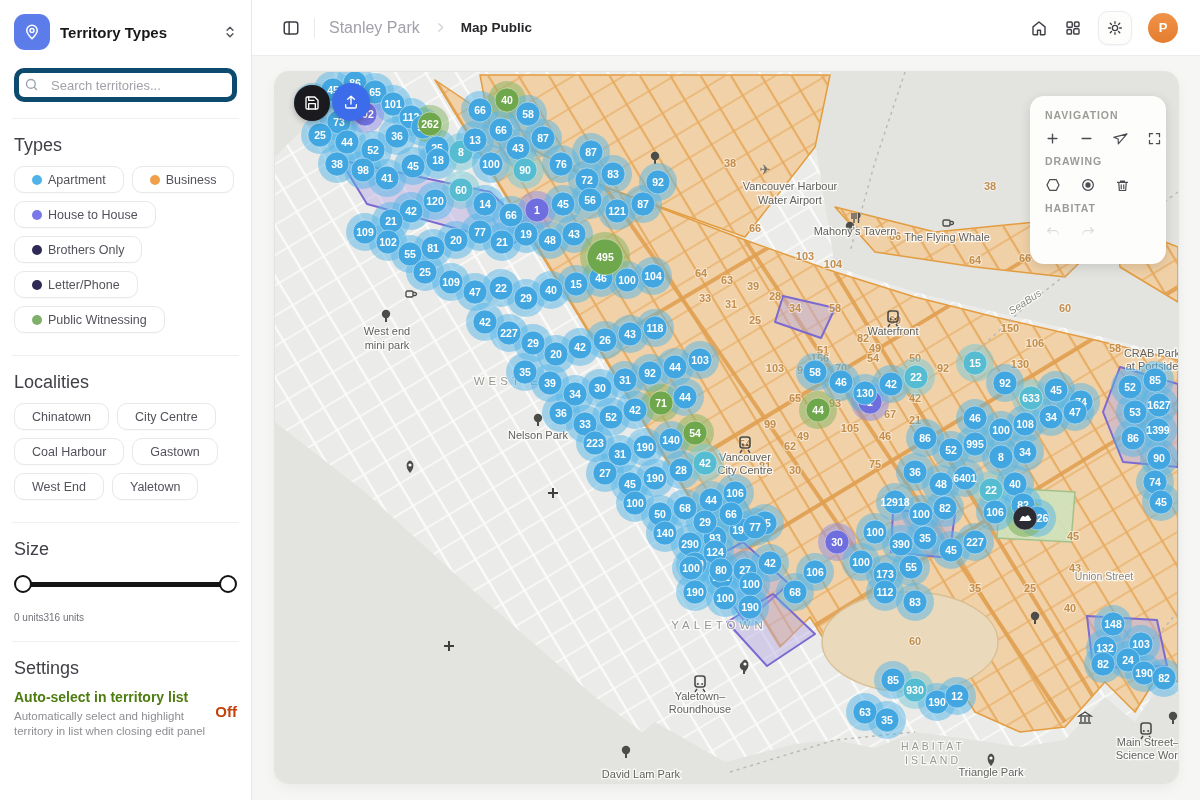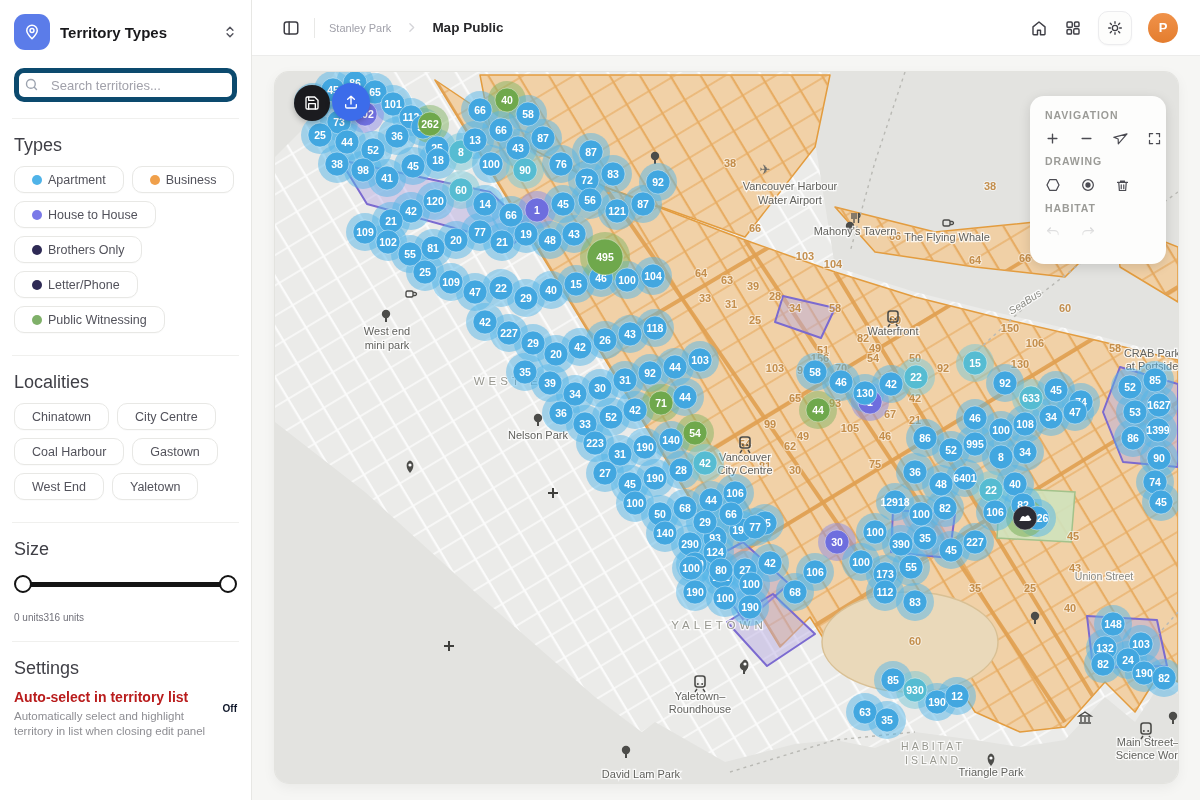--- a/index.html
+++ b/index.html
@@ -21,29 +21,29 @@
   .chips { display:flex; flex-wrap:wrap; gap:8px; }
   .chip { display:inline-flex; align-items:center; gap:6px; height:27px; padding:0 17px; border:1px solid #e8e8e5; border-radius:10px; background:#fff; font-size:12.5px; color:#52525b; cursor:pointer; box-shadow:0 1px 1px rgba(0,0,0,.02); }
   .chip .dot { width:10px; height:10px; border-radius:50%; flex:0 0 auto; }
   .slider { position:relative; height:20px; margin:14px 9px 8px; }
   .slider .track { position:absolute; left:0; right:0; top:8px; height:5px; background:#141414; border-radius:3px; }
   .slider .handle { position:absolute; top:1px; width:18px; height:18px; border-radius:50%; background:#fff; border:2.5px solid #141414; cursor:pointer; }
   .slider .h-min { left:-9px; } .slider .h-max { right:-9px; }
   .slider-labels { display:flex; justify-content:flex-start; font-size:10px; color:#71717a; margin:18px 0 2px; }
   .setting-row { display:flex; align-items:flex-start; gap:8px; }
   .setting-main { flex:1; }
-  .setting-title { font-size:14px; font-weight:700; color:#b91c1c; margin-bottom:4px; }
+  .setting-title { font-size:14px; font-weight:700; color:#4d7c0f; margin-bottom:4px; }
   .setting-desc { font-size:11.5px; color:#8e8e93; line-height:1.3; }
-  .setting-value { font-size:10px; font-weight:700; color:#0f172a; padding-top:14px; }
+  .setting-value { font-size:15px; font-weight:700; color:#c2410c; padding-top:14px; }
 
   
   .topbar { position:absolute; left:252px; top:0; width:948px; height:56px; background:#fff; border-bottom:1px solid #ececeb; display:flex; align-items:center; padding:0 22px 0 30px; }
   .tb-left { display:flex; align-items:center; gap:14px; }
   .tb-divider { width:1px; height:20px; background:#e8e8e6; }
-  .crumb-a { font-size:11px; color:#a1a1aa; cursor:pointer; }
+  .crumb-a { font-size:16px; color:#a1a1aa; cursor:pointer; }
   .crumb-sep { color:#d4d4d8; display:flex; }
   .crumb-b { font-size:13.5px; color:#27272a; font-weight:600; }
   .tb-right { margin-left:auto; display:flex; align-items:center; gap:16px; }
   .tb-icon { color:#3f3f46; display:flex; cursor:pointer; }
   .theme-btn { width:34px; height:34px; border:1px solid #ececee; border-radius:10px; background:#fdfdfc; box-shadow:0 1px 2px rgba(0,0,0,.04); display:flex; align-items:center; justify-content:center; color:#3f3f46; cursor:pointer; }
   .avatar { width:30px; height:30px; border-radius:50%; background:linear-gradient(180deg,#f0924a,#e47d2e); color:#fff; font-size:13px; font-weight:700; display:flex; align-items:center; justify-content:center; cursor:pointer; }
 
   
   .map-card { position:absolute; left:275px; top:72px; width:903px; height:711px; border-radius:14px; overflow:hidden; background:#ebebe9; box-shadow:0 0 0 1px #e3e3df, 0 4px 14px rgba(0,0,0,.06); }
   .map-card svg { display:block; }

